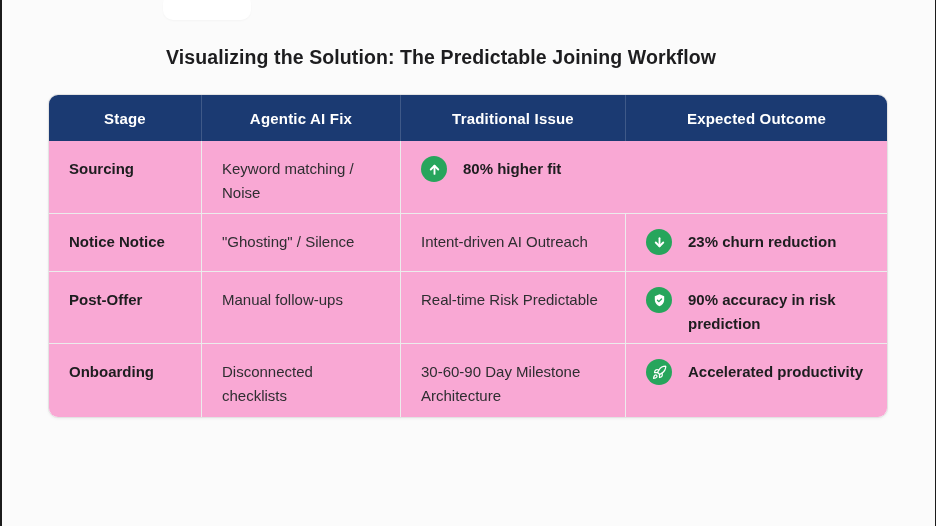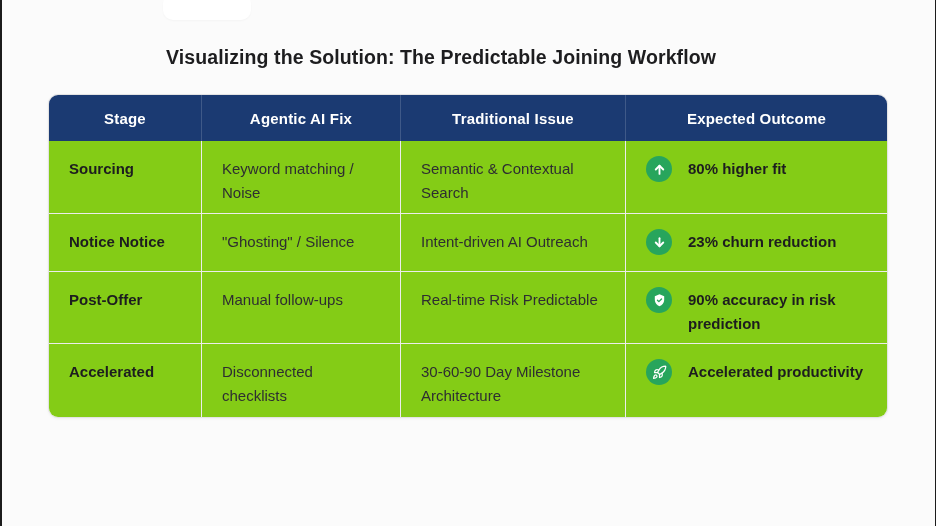--- a/index.html
+++ b/index.html
@@ -41,21 +41,21 @@
     background:var(--header-bg);height:46px;
   }
   .th{
     display:flex;align-items:center;justify-content:center;
     color:#ffffff;font-weight:bold;font-size:15px;letter-spacing:0.2px;
   }
   .th + .th{border-left:1px solid rgba(255,255,255,0.16);}
   .tbody{display:block;}
   .trow{
     display:grid;grid-template-columns:152px 199px 225px 262px;
-    background:#84cc16;box-sizing:border-box;
+    background:#f9a8d4;box-sizing:border-box;
   }
   .trow + .trow{border-top:1px solid var(--border);}
   .trow:nth-child(1){height:72px;}
   .trow:nth-child(2){height:58px;}
   .trow:nth-child(3){height:72px;}
   .trow:nth-child(4){height:74px;}
   .cell{
     padding:16px 18px 8px 20px;box-sizing:border-box;
     font-size:15px;line-height:24px;color:var(--text-body);
   }
@@ -86,21 +86,20 @@
   <div class="thead">
     <div class="th">Stage</div>
     <div class="th">Agentic AI Fix</div>
     <div class="th">Traditional Issue</div>
     <div class="th">Expected Outcome</div>
   </div>
   <div class="tbody">
   <div class="trow">
     <div class="cell stage">Sourcing</div>
     <div class="cell issue">Keyword matching / Noise</div>
-    <div class="cell fix">Semantic &amp; Contextual Search</div>
     <div class="cell outcome">
       <span class="oc-icon">
             <svg viewBox="0 0 24 24" fill="none" stroke="#fff" stroke-width="3" stroke-linecap="round" stroke-linejoin="round">
               <path d="M12 19V6"></path>
               <path d="M6 12l6-6 6 6"></path>
             </svg>
           </span>
       <span class="oc-text">80% higher fit</span>
     </div>
   </div>
@@ -129,21 +128,21 @@
             <svg viewBox="0 0 24 24">
               <path fill="#ffffff" d="M12 2l7.5 3v6.2c0 4.9-3.2 8.3-7.5 9.8-4.3-1.5-7.5-4.9-7.5-9.8V5L12 2z"></path>
               <path d="m8.8 11.6 2.2 2.2 4.2-4.2" fill="none" style="stroke:var(--green)" stroke-width="2.2" stroke-linecap="round" stroke-linejoin="round"></path>
             </svg>
           </span>
       <span class="oc-text">90% accuracy in risk prediction</span>
     </div>
   </div>
 
   <div class="trow">
-    <div class="cell stage">Accelerated</div>
+    <div class="cell stage">Onboarding</div>
     <div class="cell issue">Disconnected checklists</div>
     <div class="cell fix">30-60-90 Day Milestone Architecture</div>
     <div class="cell outcome">
       <span class="oc-icon">
             <svg viewBox="0 0 24 24" fill="none" stroke="#fff" stroke-width="2" stroke-linecap="round" stroke-linejoin="round">
               <path d="M4.5 16.5c-1.5 1.26-2 5-2 5s3.74-.5 5-2c.71-.84.7-2.13-.09-2.91a2.18 2.18 0 0 0-2.91-.09z"></path>
               <path d="m12 15-3-3a22 22 0 0 1 2-3.95A12.88 12.88 0 0 1 22 2c0 2.72-.78 7.5-6 11a22.35 22.35 0 0 1-4 2z"></path>
               <path d="M9 12H4s.55-3.03 2-4c1.62-1.08 5 0 5 0"></path>
               <path d="M12 15v5s3.03-.55 4-2c1.08-1.62 0-5 0-5"></path>
             </svg>

